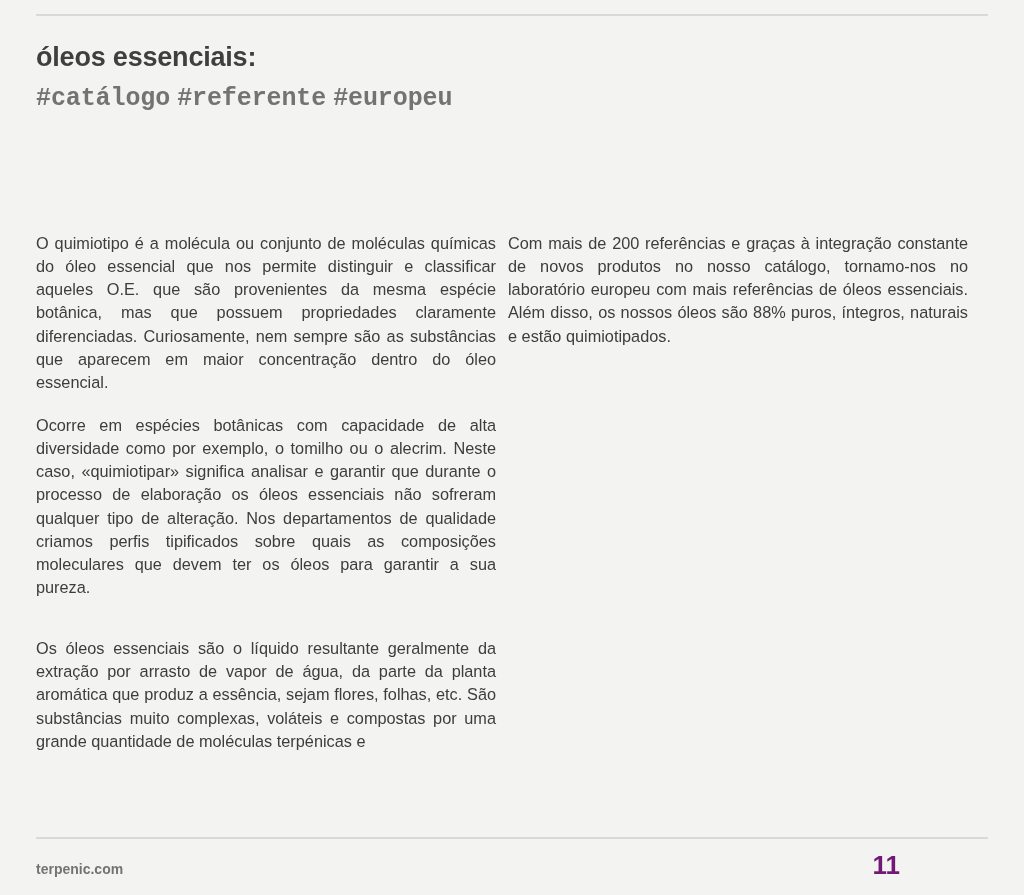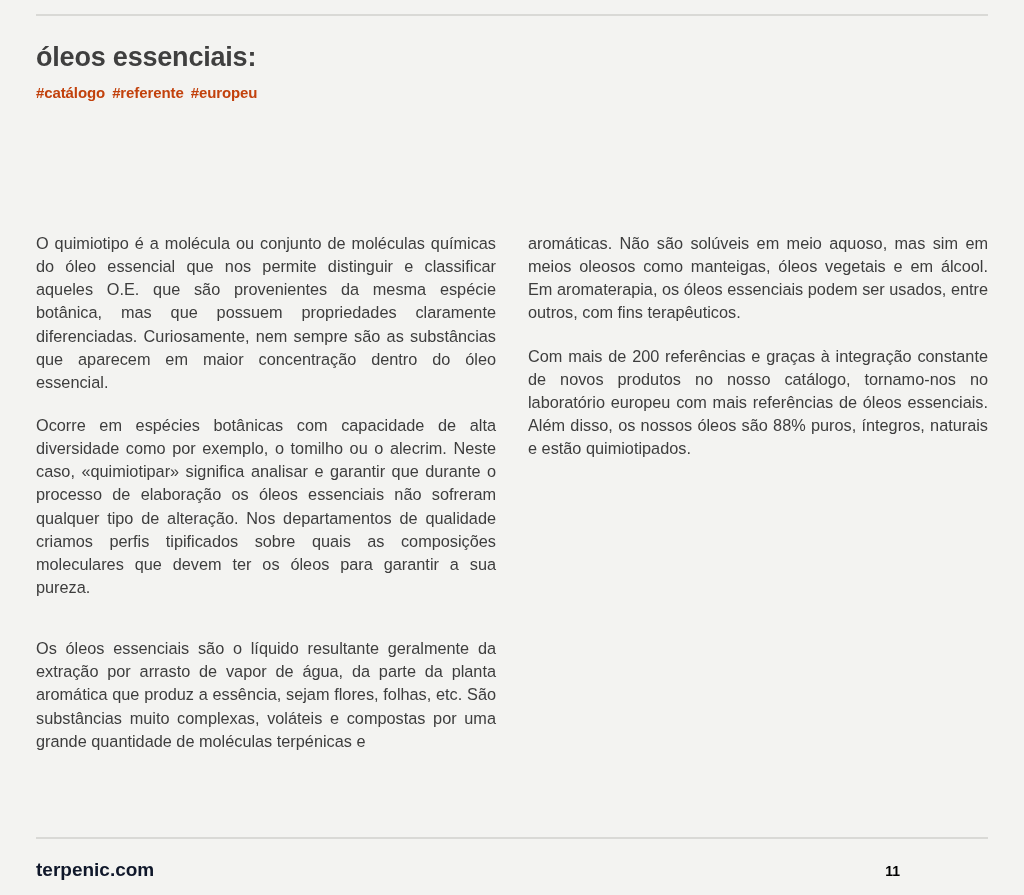--- a/index.html
+++ b/index.html
@@ -43,35 +43,36 @@
   }
   .title-line {
     font-size: 27px;
     font-weight: bold;
     color: #3f3f3f;
     line-height: 1.28;
     letter-spacing: -0.2px;
   }
   .tags {
     margin-top: 9px;
-    font-size: 15px;
+    font-size: 25px;
     font-weight: bold;
-    color: #c2410c;
+    color: #737373;
     letter-spacing: -0.1px;
+    font-family: Liberation Mono, monospace;
   }
   .tags span {
     margin-right: 7px;
   }
   .columns {
     position: absolute;
     top: 232px;
     left: 36px;
     width: 952px;
     display: flex;
-    gap: 32px;
+    gap: 12px;
   }
   .col {
     width: 460px;
   }
   .col p {
     margin: 0 0 20px 0;
     font-size: 16.3px;
     line-height: 1.42;
     text-align: justify;
     color: #3d3d3d;
@@ -83,29 +84,29 @@
   footer.page-footer {
     position: absolute;
     left: 36px;
     right: 36px;
     bottom: 14px;
     display: flex;
     align-items: baseline;
     justify-content: space-between;
   }
   .site {
-    font-size: 19px;
+    font-size: 14px;
     font-weight: bold;
-    color: #0f172a;
+    color: #737373;
     margin-top: 48px;
   }
   .folio {
-    font-size: 14px;
+    font-size: 26px;
     font-weight: bold;
-    color: #000000;
+    color: #701a75;
   }
 </style>
 </head>
 <body>
 
 <div class="page">
 
   <div class="rule-top"></div>
 
   <header class="title-block">
@@ -115,21 +116,20 @@
     </div>
   </header>
 
   <div class="columns">
     <div class="col">
       <p>O quimiotipo é a molécula ou conjunto de moléculas químicas do óleo essencial que nos permite distinguir e classificar aqueles O.E. que são provenientes da mesma espécie botânica, mas que possuem propriedades claramente diferenciadas. Curiosamente, nem sempre são as substâncias que aparecem em maior concentração dentro do óleo essencial.</p>
       <p class="gap-extra">Ocorre em espécies botânicas com capacidade de alta diversidade como por exemplo, o tomilho ou o alecrim. Neste caso, «quimiotipar» significa analisar e garantir que durante o processo de elaboração os óleos essenciais não sofreram qualquer tipo de alteração. Nos departamentos de qualidade criamos perfis tipificados sobre quais as composições moleculares que devem ter os óleos para garantir a sua pureza.</p>
       <p>Os óleos essenciais são o líquido resultante geralmente da extração por arrasto de vapor de água, da parte da planta aromática que produz a essência, sejam flores, folhas, etc. São substâncias muito complexas, voláteis e compostas por uma grande quantidade de moléculas terpénicas e</p>
     </div>
     <div class="col">
-      <p>aromáticas. Não são solúveis em meio aquoso, mas sim em meios oleosos como manteigas, óleos vegetais e em álcool. Em aromaterapia, os óleos essenciais podem ser usados, entre outros, com fins terapêuticos.</p>
       <p class="gap-extra">Com mais de 200 referências e graças à integração constante de novos produtos no nosso catálogo, tornamo-nos no laboratório europeu com mais referências de óleos essenciais. Além disso, os nossos óleos são 88% puros, íntegros, naturais e estão quimiotipados.</p>
     </div>
   </div>
 
   <div class="rule-bottom"></div>
 
   <footer class="page-footer">
     <div class="site">terpenic.com</div>
     <div class="folio">11</div>
   </footer>

